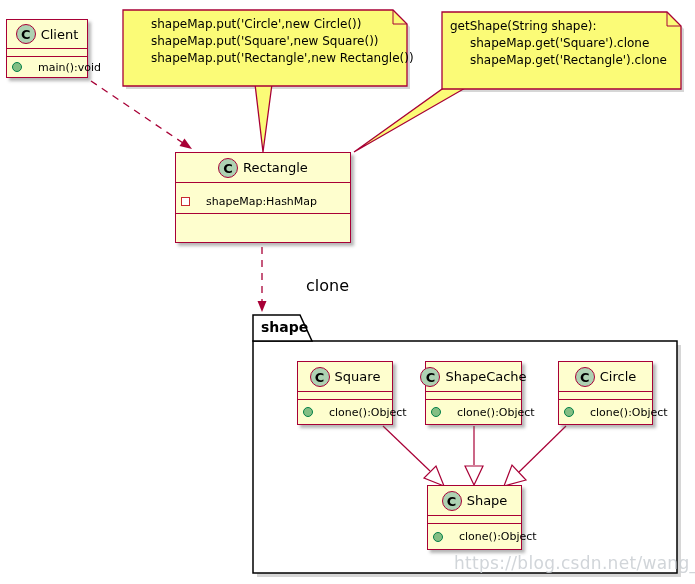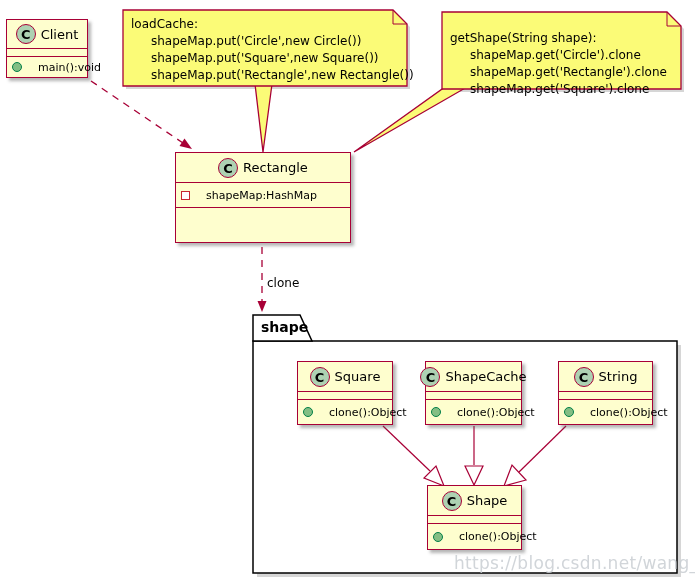--- a/index.html
+++ b/index.html
@@ -51,21 +51,21 @@
     font-size:12px;line-height:17px;white-space:nowrap;
     padding:6px 0 0 8px;box-sizing:border-box;
   }
   .note-line{padding-left:20px;}
 
   
   .pkg-label{
     position:absolute;z-index:2;font-weight:bold;font-size:14px;color:#000;
   }
 
-  .edge-label{position:absolute;z-index:2;font-size:12px;color:#000;}
+  .edge-label{position:absolute;z-index:2;font-size:16px;color:#000;margin-left:39px;}
 
   .watermark{
     position:absolute;z-index:3;left:454px;top:553px;
     font-size:17px;color:#c9ced3;opacity:.85;letter-spacing:.3px;white-space:nowrap;
   }
 </style>
 </head>
 <body>
 
 <svg class="overlay" width="695" height="584">
@@ -116,21 +116,21 @@
       <span>main():void</span>
     </div>
   </div>
 </div>
 
 <div class="uml-class" style="left:175px;top:152px;width:176px;height:91px;">
   <div class="uml-head" style="flex:0 0 29px;">
     <span class="cicon">C</span>
     <span class="cname">Rectangle</span>
   </div>
-  <div class="uml-fields" style="flex:0 0 24px;">
+  <div class="uml-fields" style="flex:0 0 24px;margin-top:6px;">
     <div class="member">
       <span class="fsq"></span>
       <span>shapeMap:HashMap</span>
     </div>
   </div>
   <div class="uml-methods">
   </div>
 </div>
 
 <div class="uml-class" style="left:297px;top:361px;width:96px;height:64px;">
@@ -157,21 +157,21 @@
     <div class="member">
       <span class="dot"></span>
       <span>clone():Object</span>
     </div>
   </div>
 </div>
 
 <div class="uml-class" style="left:558px;top:361px;width:95px;height:64px;">
   <div class="uml-head" style="flex:0 0 29px;">
     <span class="cicon">C</span>
-    <span class="cname">String</span>
+    <span class="cname">Circle</span>
   </div>
   <div class="uml-fields" style="flex:0 0 7px;"></div>
   <div class="uml-methods">
     <div class="member">
       <span class="dot"></span>
       <span>clone():Object</span>
     </div>
   </div>
 </div>
 
@@ -183,28 +183,26 @@
   <div class="uml-fields" style="flex:0 0 7px;"></div>
   <div class="uml-methods">
     <div class="member">
       <span class="dot"></span>
       <span>clone():Object</span>
     </div>
   </div>
 </div>
 
 <div class="note-text" style="left:123px;top:10px;width:284px;">
-  <div>loadCache:</div>
   <div class="note-line">shapeMap.put('Circle',new Circle())</div>
   <div class="note-line">shapeMap.put('Square',new Square())</div>
   <div class="note-line">shapeMap.put('Rectangle',new Rectangle())</div>
 </div>
 
-<div class="note-text" style="left:442px;top:24px;width:239px;">
+<div class="note-text" style="left:442px;top:12px;width:239px;">
   <div>getShape(String shape):</div>
-  <div class="note-line">shapeMap.get('Circle').clone</div>
+  <div class="note-line">shapeMap.get('Square').clone</div>
   <div class="note-line">shapeMap.get('Rectangle').clone</div>
-  <div class="note-line">shapeMap.get('Square').clone</div>
 </div>
 
 <div class="pkg-label" style="left:261px;top:319px;">shape</div>
 <div class="edge-label" style="left:267px;top:276px;">clone</div>
 <div class="watermark">https://blog.csdn.net/wang_8101</div>
 
 </body></html>

